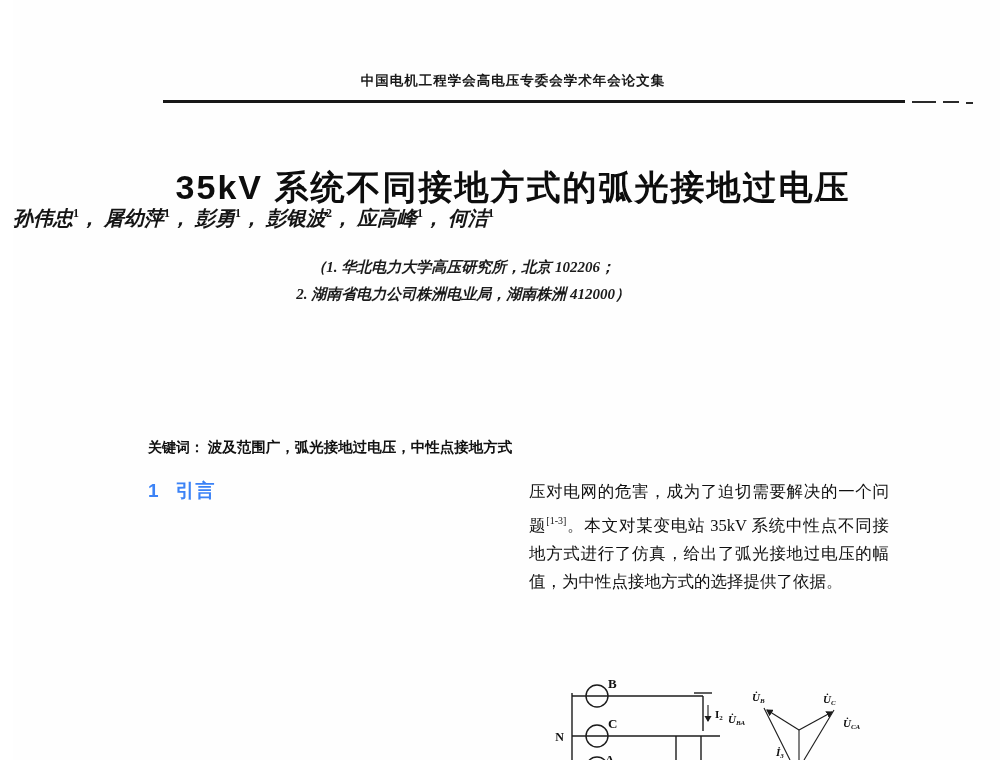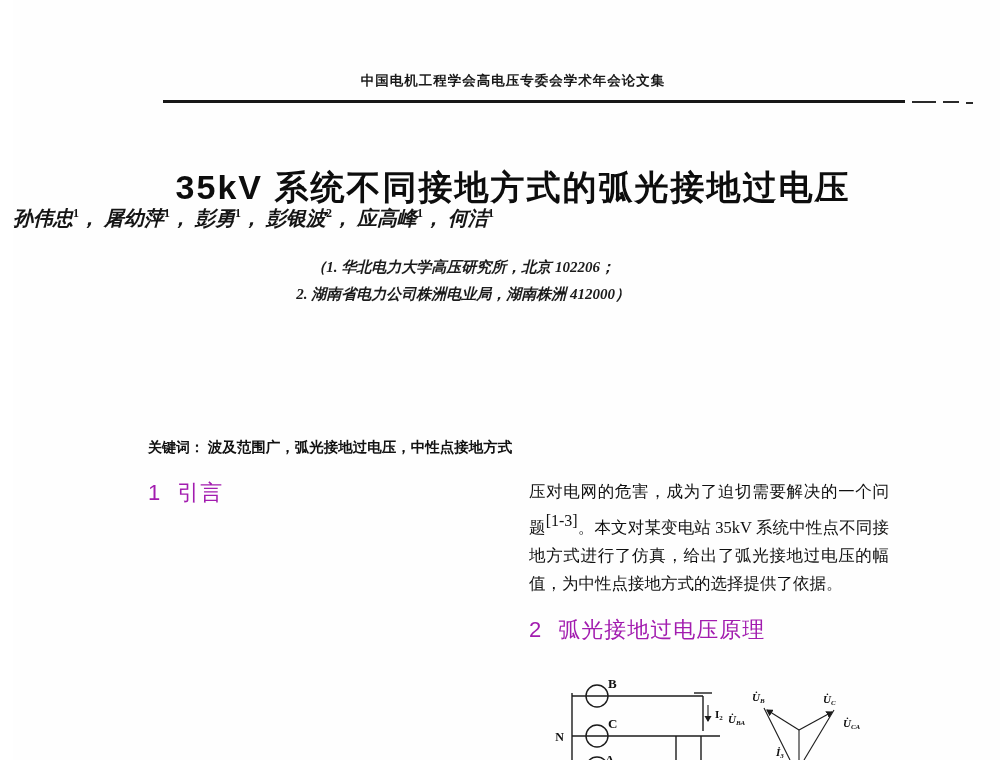--- a/index.html
+++ b/index.html
@@ -26,26 +26,26 @@
   .affil1{top:258px;} .affil2{top:285px;}
 
   .abstract{position:absolute;left:135px;top:316px;width:738px;font-size:14.5px;
         line-height:26.5px;text-align:justify;color:#111;}
   .abstract .lbl{font-family:"Liberation Sans", sans-serif;font-weight:700;font-size:15px;letter-spacing:4px;}
   .keywords{position:absolute;left:135px;top:438px;width:738px;font-size:14.5px;color:#111;font-weight:700;}
   .keywords .lbl{font-family:"Liberation Sans", sans-serif;font-weight:700;font-size:14px;}
 
   .col-left{position:absolute;left:135px;top:478px;width:372px;}
   .col-right{position:absolute;left:516px;top:478px;width:360px;}
-  .sec-head{font-family:"Liberation Sans", sans-serif;font-weight:400;font-size:22px;
-        color:#a21caf;margin:0 0 14px 0;letter-spacing:1px;}
+  .sec-head{font-family:"Liberation Sans", sans-serif;font-weight:700;font-size:19px;
+        color:#3b82f6;margin:0 0 14px 0;letter-spacing:1px;}
   .sec-head .num{margin-right:16px;}
   .body-p{font-size:16.5px;line-height:28.6px;text-align:justify;margin:0;color:#101010;}
   .indent{text-indent:3em;}
-  .body-p sup{font-size:16px;}
+  .body-p sup{font-size:10px;}
   .sec2{margin-top:16px;}
 
   .figure{position:absolute;left:518px;top:660px;width:362px;height:100px;overflow:hidden;}
   svg text{font-family:"Liberation Serif", serif;}
 </style>
 </head>
 <body>
 
 <div class="page">
 
@@ -76,23 +76,20 @@
   </div>
 
   <div class="col-left">
     <h2 class="sec-head">
       <span class="num">1</span><span>引言</span>
     </h2>
   </div>
 
   <div class="col-right">
     <p class="body-p"><span>压对电网的危害，成为了迫切需要解决的一个问题</span><sup>[1-3]</sup><span>。本文对某变电站 35kV 系统中性点不同接地方式进行了仿真，给出了弧光接地过电压的幅值，为中性点接地方式的选择提供了依据。</span></p>
-    <h2 class="sec-head sec2">
-      <span class="num">2</span><span>弧光接地过电压原理</span>
-    </h2>
   </div>
 
   <div class="figure">
     <svg width="362" height="100" viewBox="0 0 362 100" xmlns="http://www.w3.org/2000/svg">
       <defs>
         <marker id="arr" markerWidth="7" markerHeight="7" refX="5" refY="3.5" orient="auto">
           <path d="M0,0 L6,3.5 L0,7 Z" fill="#1b1b1b"></path>
         </marker>
       </defs>
 

